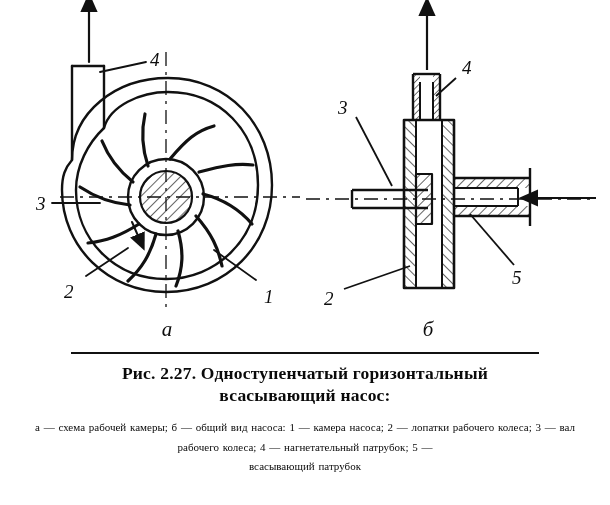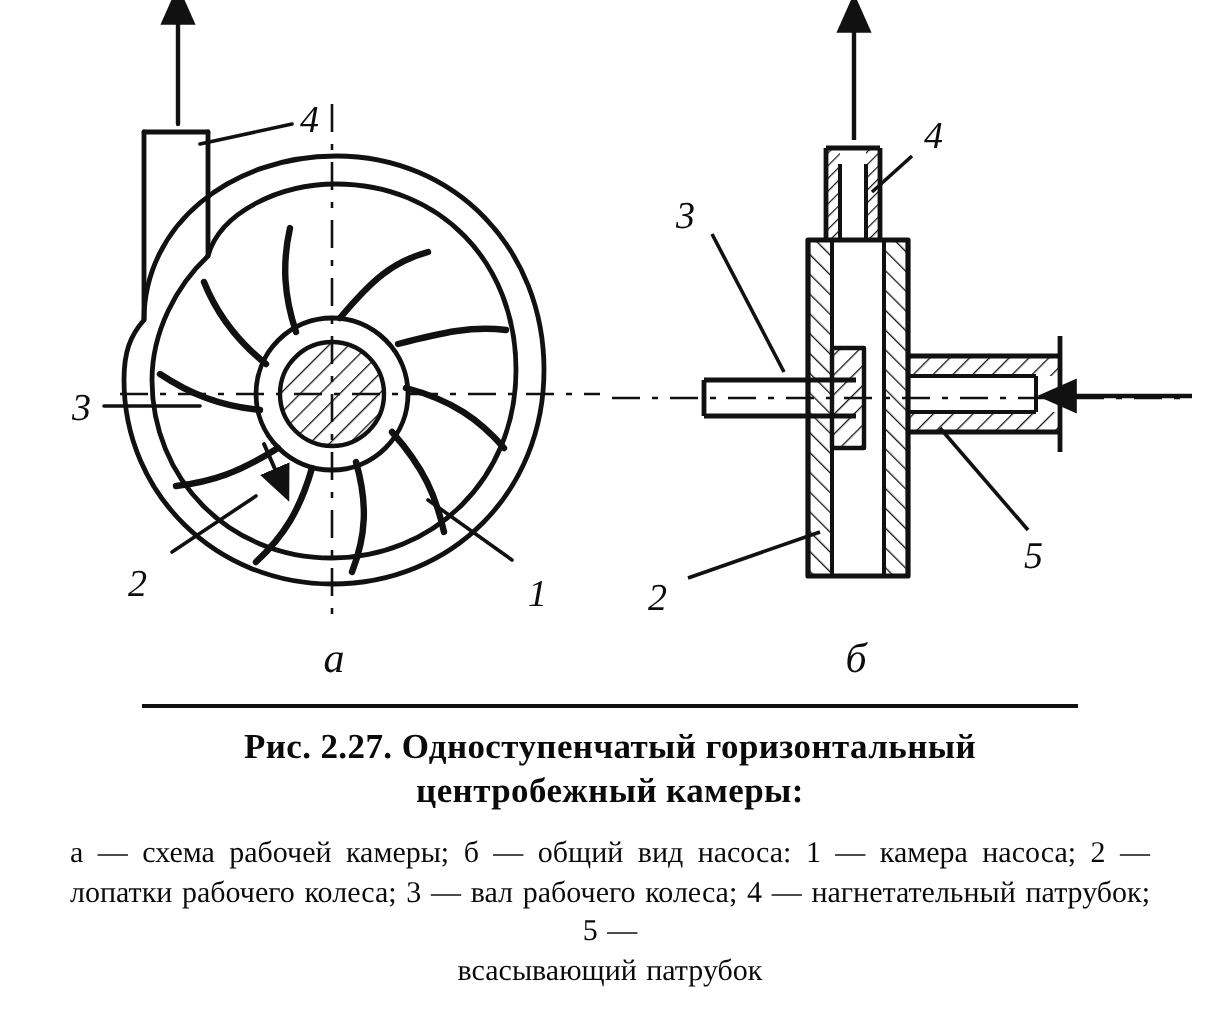--- a/index.html
+++ b/index.html
@@ -40,21 +40,21 @@
     font-weight: bold;
     font-size: 17.5px;
     line-height: 22px;
     letter-spacing: 0.2px;
     margin: 0 auto;
     width: 540px;
   }
   .legend {
     margin: 12px auto 0 auto;
     width: 540px;
-    font-size: 15px;
+    font-size: 11px;
     line-height: 19.5px;
     text-align: justify;
     text-align-last: center;
     word-spacing: 1px;
   }
   .legend .lastline {
     display: block;
     text-align: left;
   }
   svg text {
@@ -198,19 +198,19 @@
     <text x="512" y="284">5</text>
     <text class="lbl-b" x="428" y="336" text-anchor="middle">б</text>
   </svg>
 </div>
 
 <div id="caption-block">
   <div class="rule"></div>
   <div class="cap-title">
     <span>Рис. 2.27.</span>
     <span>Одноступенчатый горизонтальный</span><br>
-    <span>центробежный камеры:</span>
+    <span>всасывающий насос:</span>
   </div>
   <div class="legend">
     <span>а — схема рабочей камеры; б — общий вид насоса: 1 — камера насоса; 2 — лопатки рабочего колеса; 3 — вал рабочего колеса; 4 — нагнетательный патрубок; 5 —</span>
     <span class="lastline">всасывающий патрубок</span>
   </div>
 </div>
 
 </body></html>

